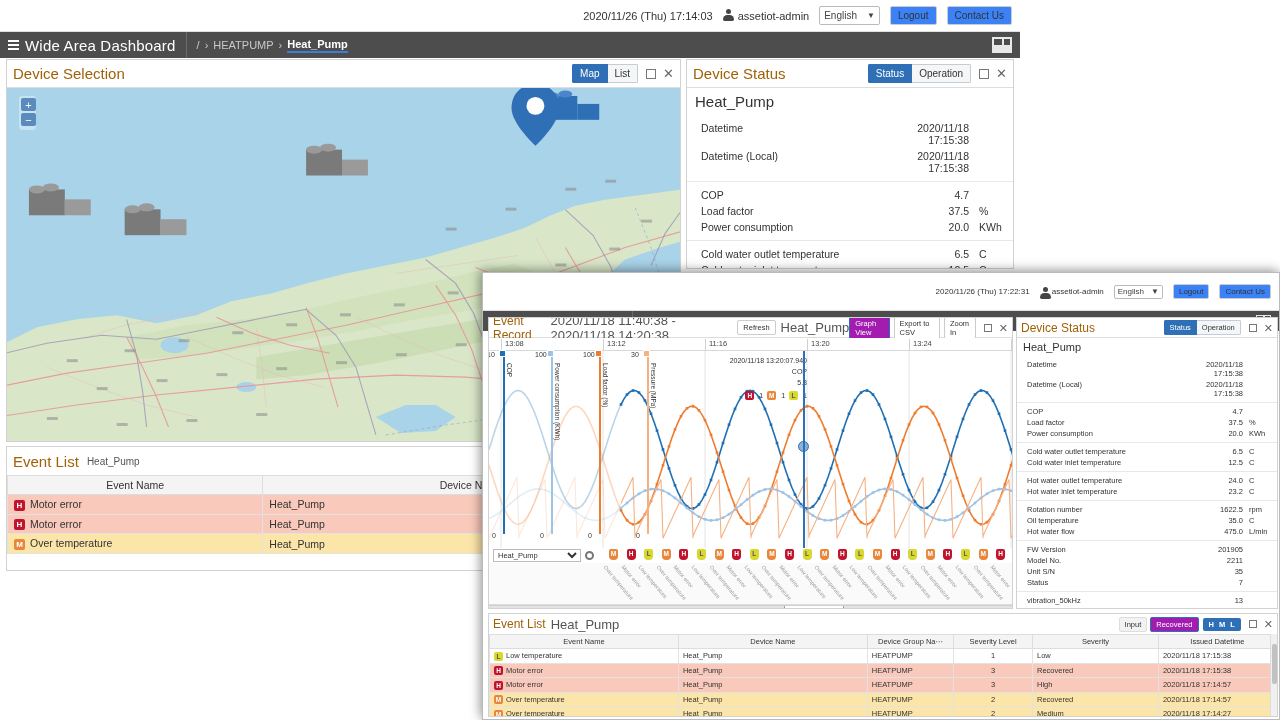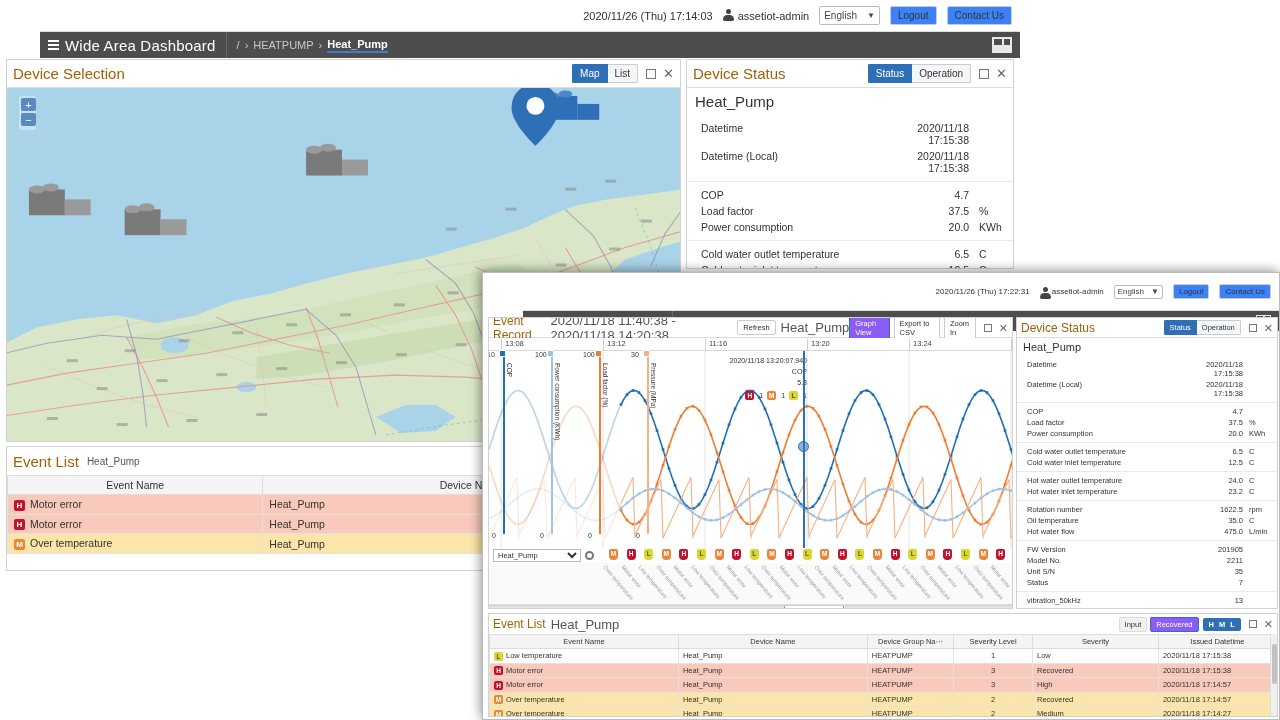--- a/index.html
+++ b/index.html
@@ -5,21 +5,21 @@
   * { box-sizing: border-box; }
   html, body {
     margin: 0; padding: 0;
     width: 1280px; height: 720px;
     overflow: hidden;
     background: #ffffff;
     font-family: "Liberation Sans", sans-serif;
     font-size: 11px;
     color: #333;
   }
-  .app { position: absolute; background: #fff; padding-left: 40px; }
+  .app { position: absolute; background: #fff; }
 
   
   #win1 { left: 0; top: 0; width: 1020px; height: 602px; }
   #win2 { left: 482px; top: 272px; width: 798px; height: 448px;
           box-shadow: -3px -3px 10px rgba(0,0,0,.28), 3px 3px 10px rgba(0,0,0,.28);
           border: 1px solid #bbb; }
 
   
   .topbar { height: 32px; background: #fff; display: flex; align-items: center;
             justify-content: flex-end; padding-right: 8px; gap: 10px;
@@ -116,21 +116,21 @@
   .w2 .seg > span { font-size: 7.5px; padding: 2px 5px; }
   .w2 .sq { width: 8px; height: 8px; }
   .w2 .xx { font-size: 11px; line-height: 8px; }
   .w2 .tbl { font-size: 7.5px; }
   .w2 .tbl th { padding: 2px 3px; }
   .w2 .tbl td { padding: 2px 4px; }
   .w2 .sev { width: 9px; height: 9px; line-height: 9px; font-size: 6.5px; margin-right: 3px; }
 
   .minibtn { font-size: 7.5px; padding: 2px 5px; border: 1px solid #c4ccd6; background: #f4f6f8;
              color: #333; border-radius: 2px; cursor: pointer; }
-  .minibtn.on { background: #8b5cf6; border-color: #2f6fb5; color: #fff; }
+  .minibtn.on { background: #a21caf; border-color: #2f6fb5; color: #fff; }
   .hml { display: flex; gap: 5px; background: #2f6fb5; color: #fff; padding: 2px 6px;
          border-radius: 2px; font-size: 7.5px; font-weight: bold; }
 
   
   .chart-wrap { position: relative; background: #fff; overflow: hidden; }
   .time-axis { height: 13px; border-bottom: 1px solid #d8d8d8; position: relative;
                background: #fff; }
   .time-axis span { position: absolute; top: 1px; font-size: 7.5px; color: #444;
                     padding-left: 3px; border-left: 1px solid #d0d0d0; height: 12px; }
   .plot { position: relative; background: #fff; }

